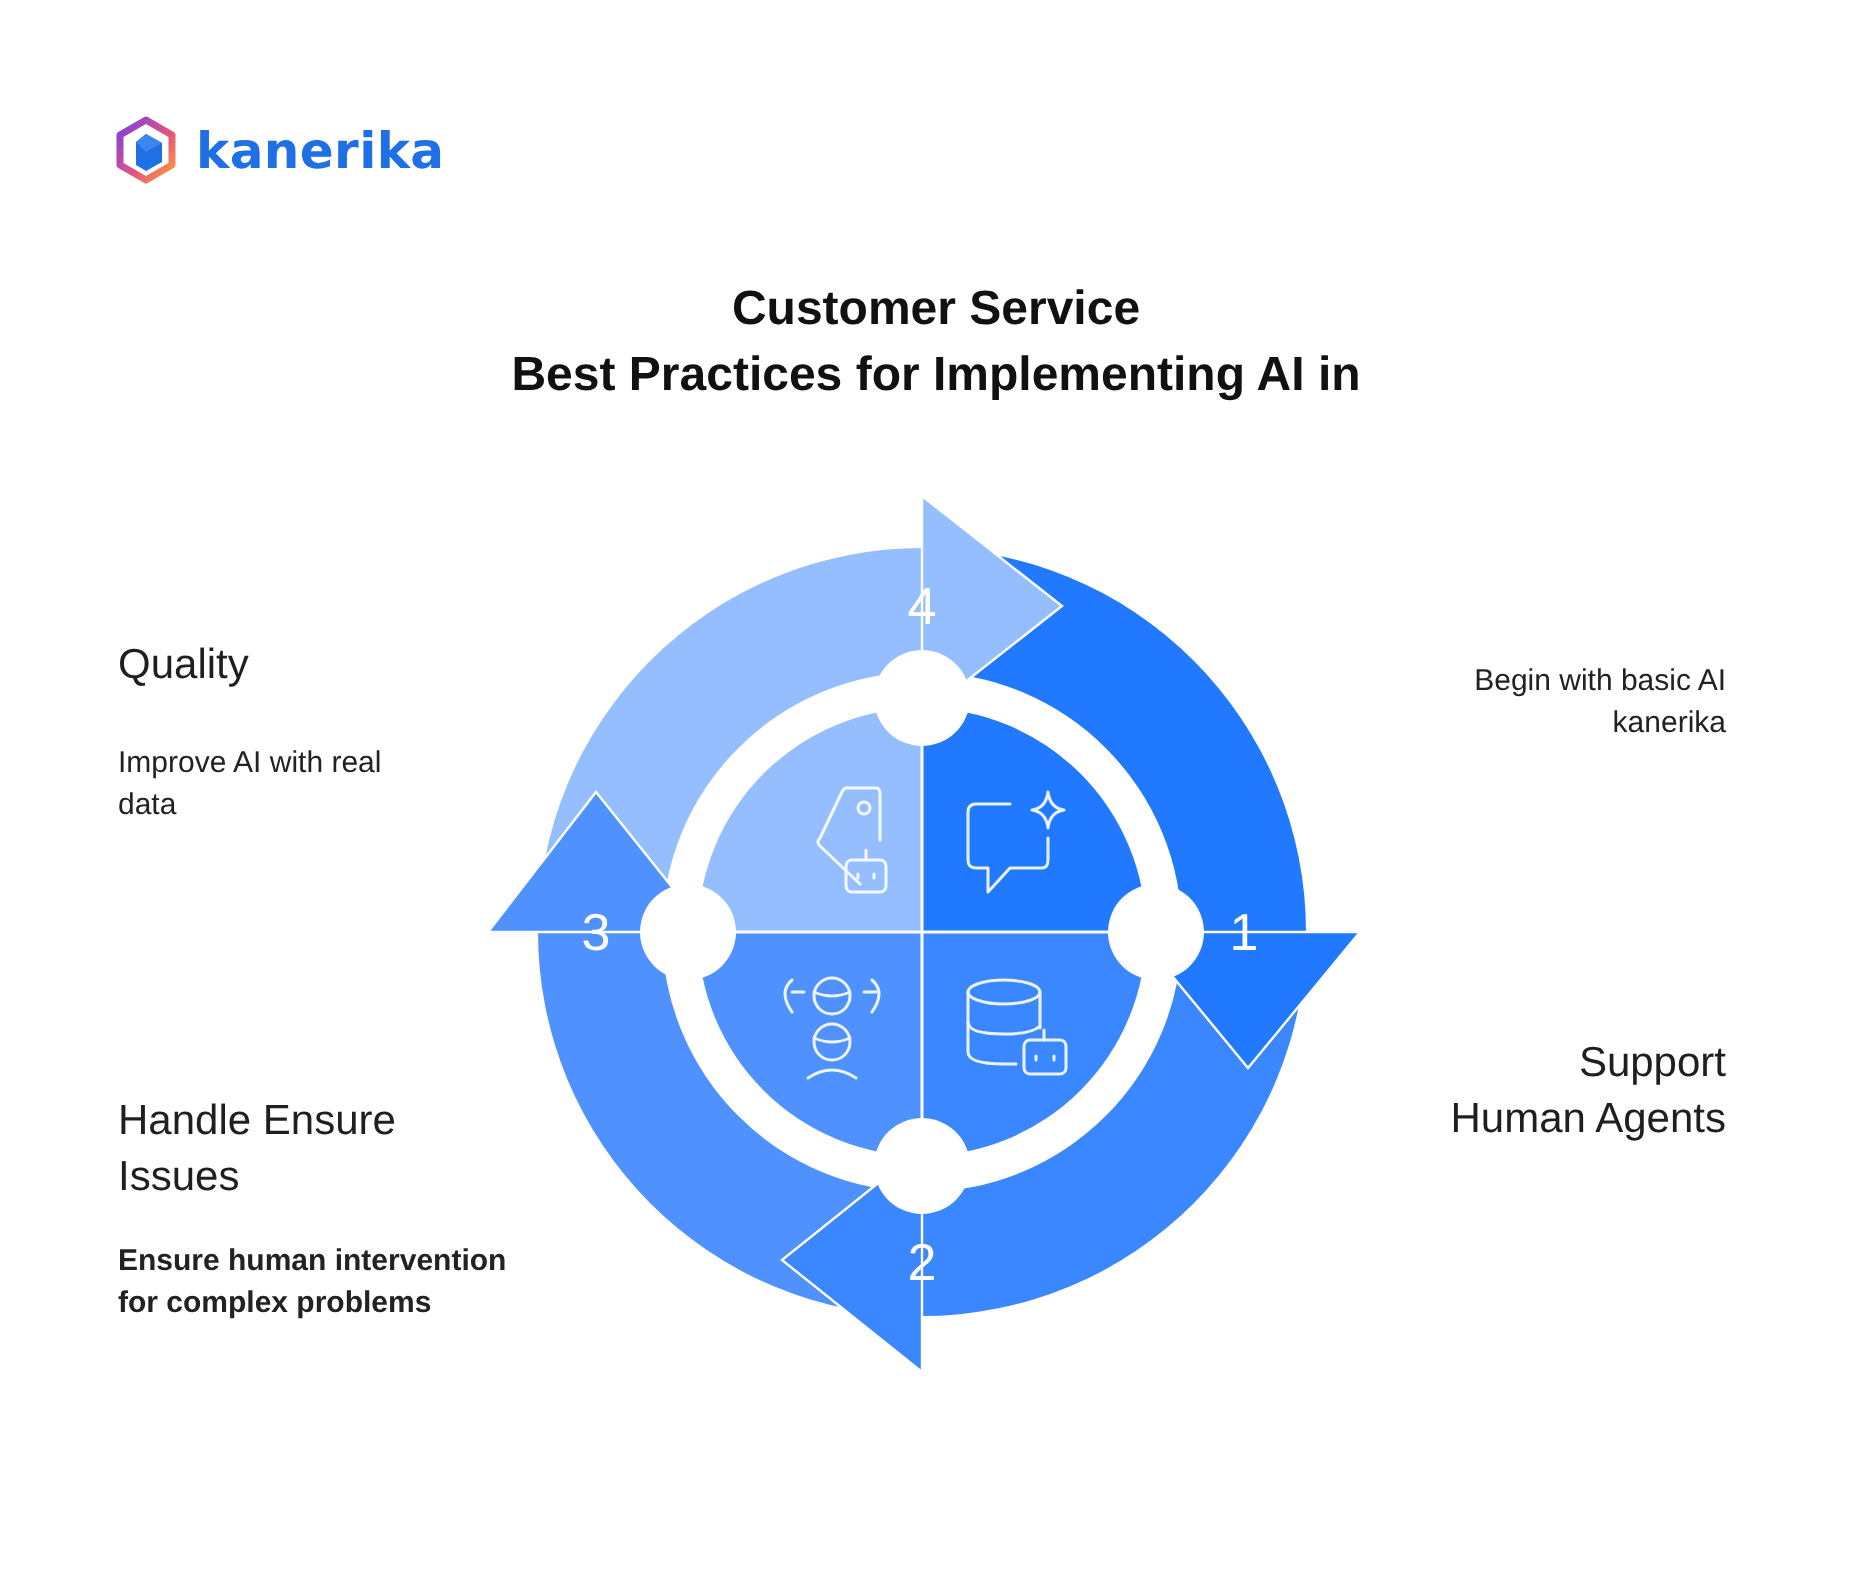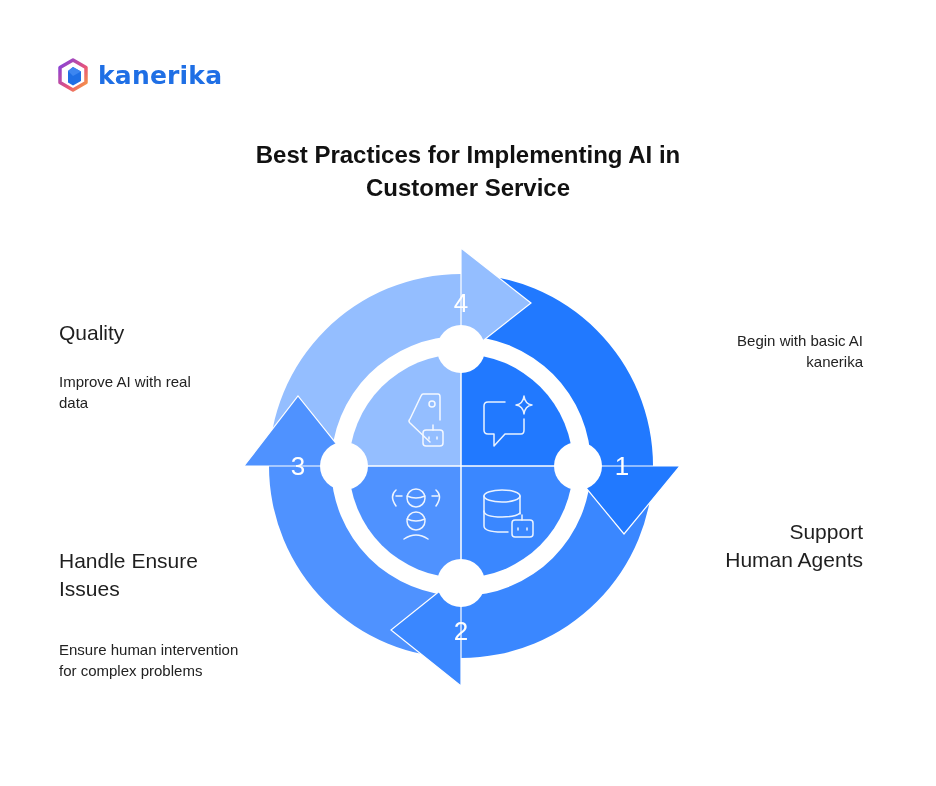--- a/index.html
+++ b/index.html
@@ -30,40 +30,40 @@
       </linearGradient>
     </defs>
     <polygon points="17,2 30,9.5 30,24.5 17,32 4,24.5 4,9.5" fill="none" stroke="url(#lg)" stroke-width="3.5" stroke-linejoin="round"></polygon>
     <polygon points="17,9 25,13.5 25,23 17,27.5 12,24.5 12,13" fill="#1f6fe5"></polygon>
     <polygon points="17,9 25,13.5 17,18 12,13" fill="#3d86f0"></polygon>
   </svg>
   <span class="logo-text">kanerika</span>
 </div>
 
 <div class="title">
+  <div>Customer Service</div>
   <div>Best Practices for Implementing AI in</div>
-  <div>Customer Service</div>
 </div>
 
 <div class="block left" style="left:59px; top:291px; width:200px;">
   <h3><br><span>Quality</span></h3>
   <p style="margin-top:24px;"><span>Improve AI with real</span><br><span>data</span></p>
 </div>
 
 <div class="block right" style="left:680px; top:320px; width:183px;">
   <p style="margin-top:10px;"><span>Begin with basic AI</span><br><span>kanerika</span></p>
 </div>
 
 <div class="block right" style="left:680px; top:518px; width:183px;">
   <h3><span>Support</span><br><span>Human Agents</span></h3>
 </div>
 
 <div class="block left" style="left:59px; top:547px; width:240px;">
   <h3><span>Handle Ensure</span><br><span>Issues</span></h3>
-  <p style="margin-top:36px;"><span>Ensure human intervention</span><br><span>for complex problems</span></p>
+  <p style="margin-top:17px;font-weight:bold;"><span>Ensure human intervention</span><br><span>for complex problems</span></p>
 </div>
 
 <svg class="diagram" width="936" height="786" viewBox="0 0 936 786">
 
   <path fill="#2179FF" d="M461,274 A192,192 0 0 1 653,466 L591,466 A130,130 0 0 0 461,336 Z"></path>
   <path fill="#3A87FF" d="M653,466 A192,192 0 0 1 461,658 L461,596 A130,130 0 0 0 591,466 Z"></path>
   <path fill="#4F92FF" d="M461,658 A192,192 0 0 1 269,466 L331,466 A130,130 0 0 0 461,596 Z"></path>
   <path fill="#94BEFF" d="M269,466 A192,192 0 0 1 461,274 L461,336 A130,130 0 0 0 331,466 Z"></path>
 
   <polygon fill="#4F92FF" stroke="#ffffff" stroke-width="1.2" points="244,466 354,466 298,396"></polygon>

